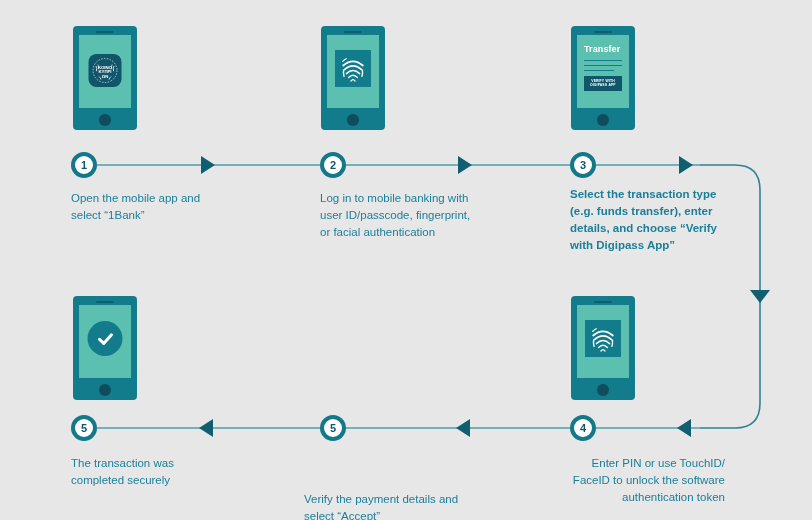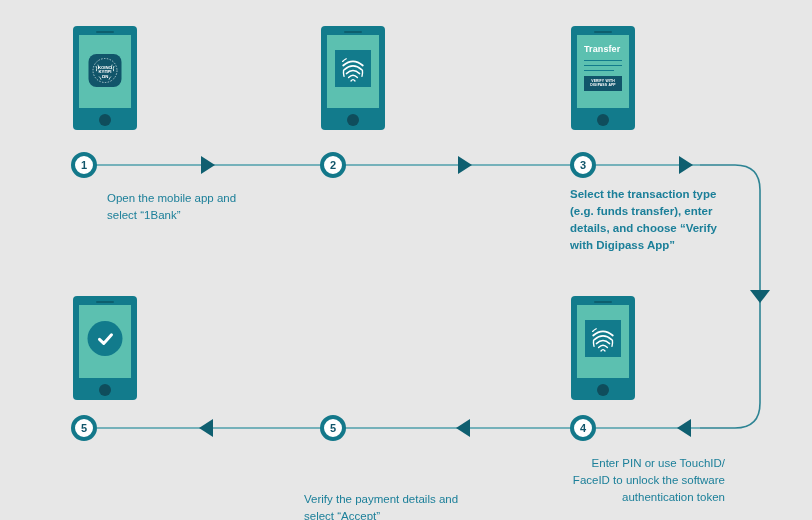--- a/index.html
+++ b/index.html
@@ -225,21 +225,21 @@
           <path d="M20.5 20.5 q-1.6 1.4 -2 3.2" stroke="#dff0ee" stroke-width="0.8" fill="none"></path>
           <text x="14.5" y="12.6" fill="#ffffff" font-size="4.3" font-family="'Liberation Sans', sans-serif" font-weight="bold" text-anchor="middle">ΚΟΙΝΟ</text>
           <text x="14.5" y="17.2" fill="#ffffff" font-size="4.3" font-family="'Liberation Sans', sans-serif" font-weight="bold" text-anchor="middle">ΚΥΠΡΙ</text>
           <text x="14.5" y="21.8" fill="#ffffff" font-size="4.3" font-family="'Liberation Sans', sans-serif" font-weight="bold" text-anchor="middle">ΩΝ</text>
         </svg>
       </div>
     </div>
     <div class="phone-home"></div>
   </div>
   <div class="step-marker" style="left:71px; top:152px;">1</div>
-  <div class="caption" style="left:71px; top:190px;margin-left:36px;">Open the mobile app and select “1Bank”</div>
+  <div class="caption" style="left:71px; top:190px;">Open the mobile app and select “1Bank”</div>
 
   <div class="phone" style="left:321px; top:26px;">
     <div class="phone-speaker"></div>
     <div class="phone-screen">
       <div class="fp-tile">
         <svg width="26" height="30" viewBox="0 0 26 30" aria-hidden="true">
           <g fill="none" stroke="#ffffff" stroke-linecap="round">
             <path d="M3.2 11.5 q9.8 -8.2 19.6 0" stroke-width="1.8"></path>
             <path d="M4.4 15.6 q8.6 -7.4 17.2 0" stroke-width="1.6"></path>
             <path d="M6.4 19.6 q6.6 -6.2 13.2 0" stroke-width="1.5"></path>
@@ -248,20 +248,21 @@
             <path d="M3.6 16.2 q-0.5 3.5 0.4 6.2" stroke-width="1.4"></path>
             <path d="M22.4 16.2 q0.5 3.5 -0.4 6.2" stroke-width="1.4"></path>
             <path d="M2.6 7.4 q1.8 -1.6 3.6 -2.6" stroke-width="1.3"></path>
           </g>
         </svg>
       </div>
     </div>
     <div class="phone-home"></div>
   </div>
   <div class="step-marker" style="left:320px; top:152px;">2</div>
+  <div class="caption" style="left:320px; top:190px;">Log in to mobile banking with user ID/passcode, fingerprint, or facial authentication</div>
 
   <div class="phone" style="left:571px; top:26px;">
     <div class="phone-speaker"></div>
     <div class="phone-screen">
       <div class="form-screen">
         <div class="form-title">Transfer</div>
         <div class="form-line"></div>
         <div class="form-line"></div>
         <div class="form-line short"></div>
         <div class="form-btn">VERIFY WITH DIGIPASS APP</div>
@@ -303,14 +304,15 @@
     <div class="phone-screen">
       <div class="check-circle">
         <svg width="22" height="22" viewBox="0 0 22 22" aria-hidden="true">
           <path d="M5 11.4 L9.2 15.4 L17 6.8" fill="none" stroke="#ffffff" stroke-width="3" stroke-linecap="round" stroke-linejoin="round"></path>
         </svg>
       </div>
     </div>
     <div class="phone-home"></div>
   </div>
   <div class="step-marker" style="left:71px; top:415px;">5</div>
+  <div class="caption" style="left:71px; top:455px;">The transaction was completed securely</div>
 
 </div>
 
 </body></html>

